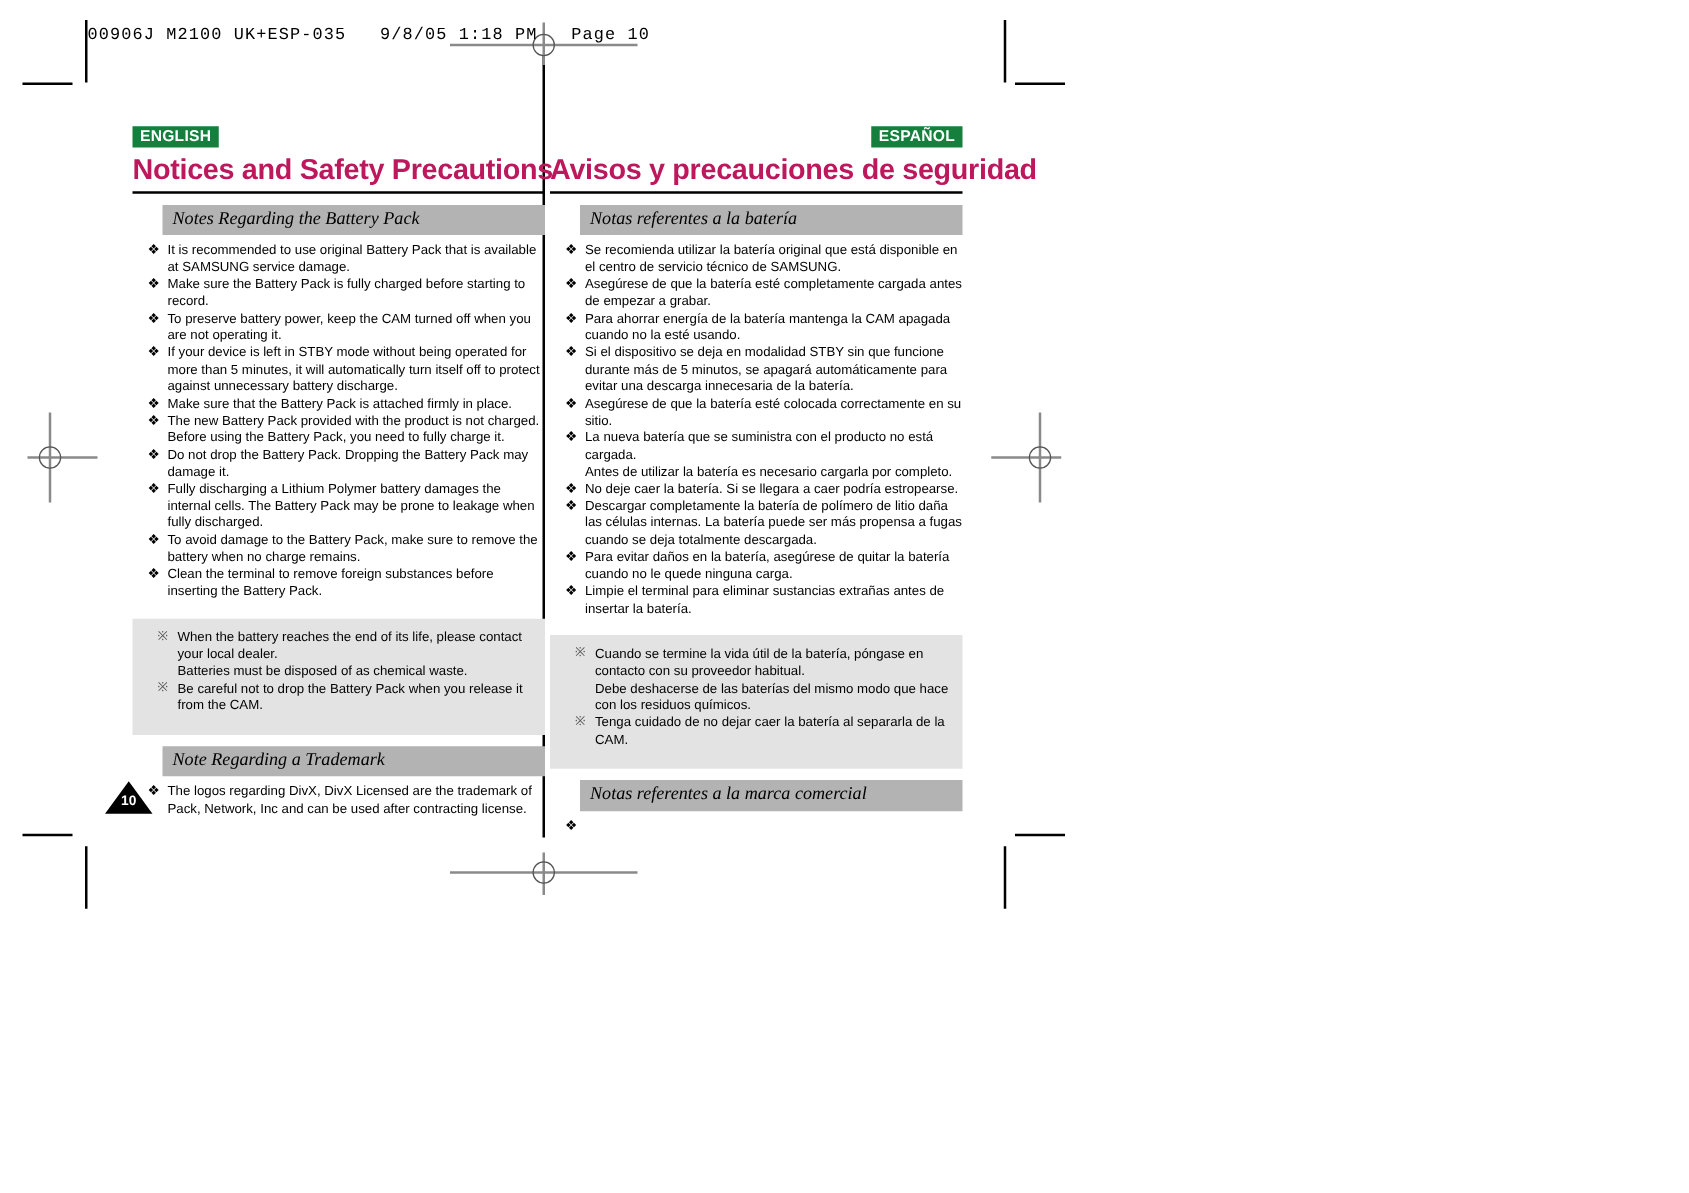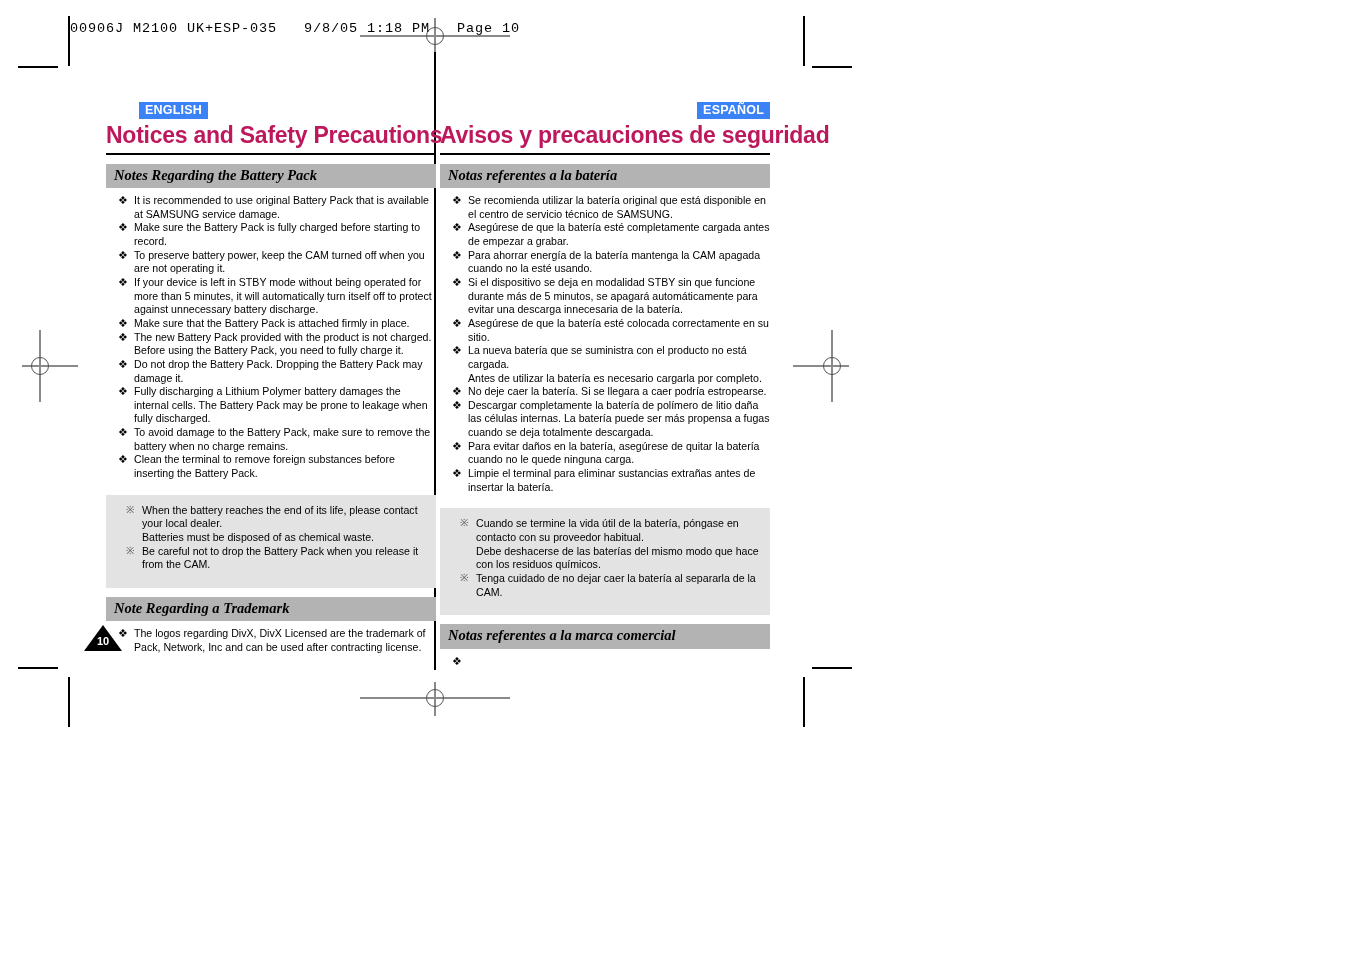--- a/index.html
+++ b/index.html
@@ -61,28 +61,27 @@
   .col {
     position: absolute;
     top: 100px;
     width: 330px;
   }
   .col-en { left: 106px; }
   .col-es { left: 440px; }
 
   .lang-tag {
     display: inline-block;
-    background: #3b82f6;
+    background: #15803d;
     color: #fff;
     font-size: 12.5px;
     font-weight: bold;
     padding: 1px 6px 2px 6px;
     letter-spacing: 0.2px;
     line-height: 1.15;
-    margin-left: 33px;
   }
   .lang-row { height: 18px; }
   .lang-row.right { text-align: right; }
 
   .doc-title {
     font-size: 23px;
     font-weight: bold;
     color: #be185d;
     margin: 4px 0 0 0;
     letter-spacing: -0.25px;
@@ -94,24 +93,25 @@
     border-bottom: 2px solid #000;
     margin-top: 3px;
   }
 
   .section-bar {
     background: #b3b3b3;
     padding: 3px 0 4px 8px;
     margin-top: 9px;
     font-family: "Liberation Serif", serif;
     font-style: italic;
-    font-weight: bold;
+    font-weight: normal;
     font-size: 14.5px;
     color: #000;
     line-height: 1.2;
+    margin-left: 24px;
   }
 
   ul.bullets {
     list-style: none;
     margin: 6px 0 0 0;
     padding: 0;
   }
   ul.bullets li {
     position: relative;
     padding-left: 28px;

